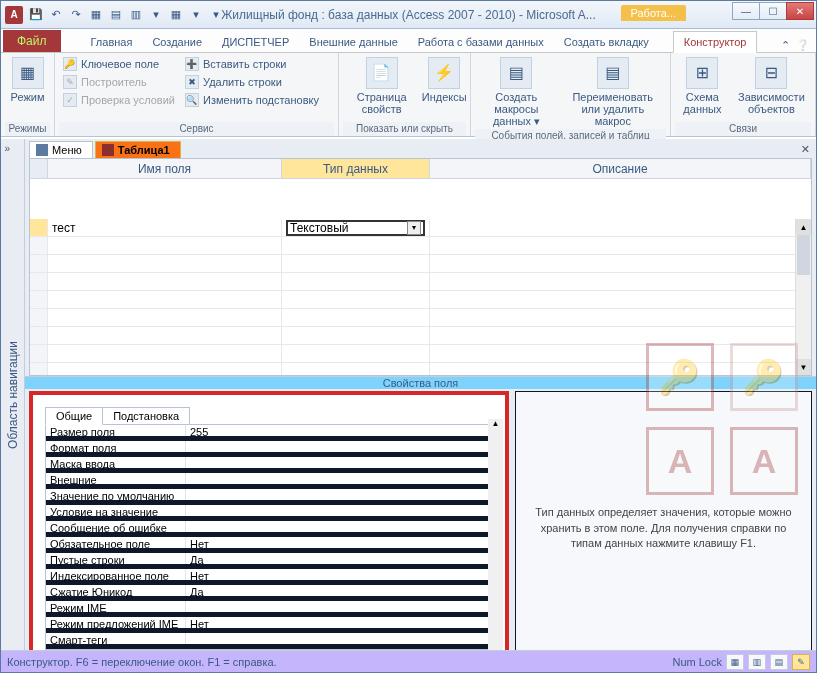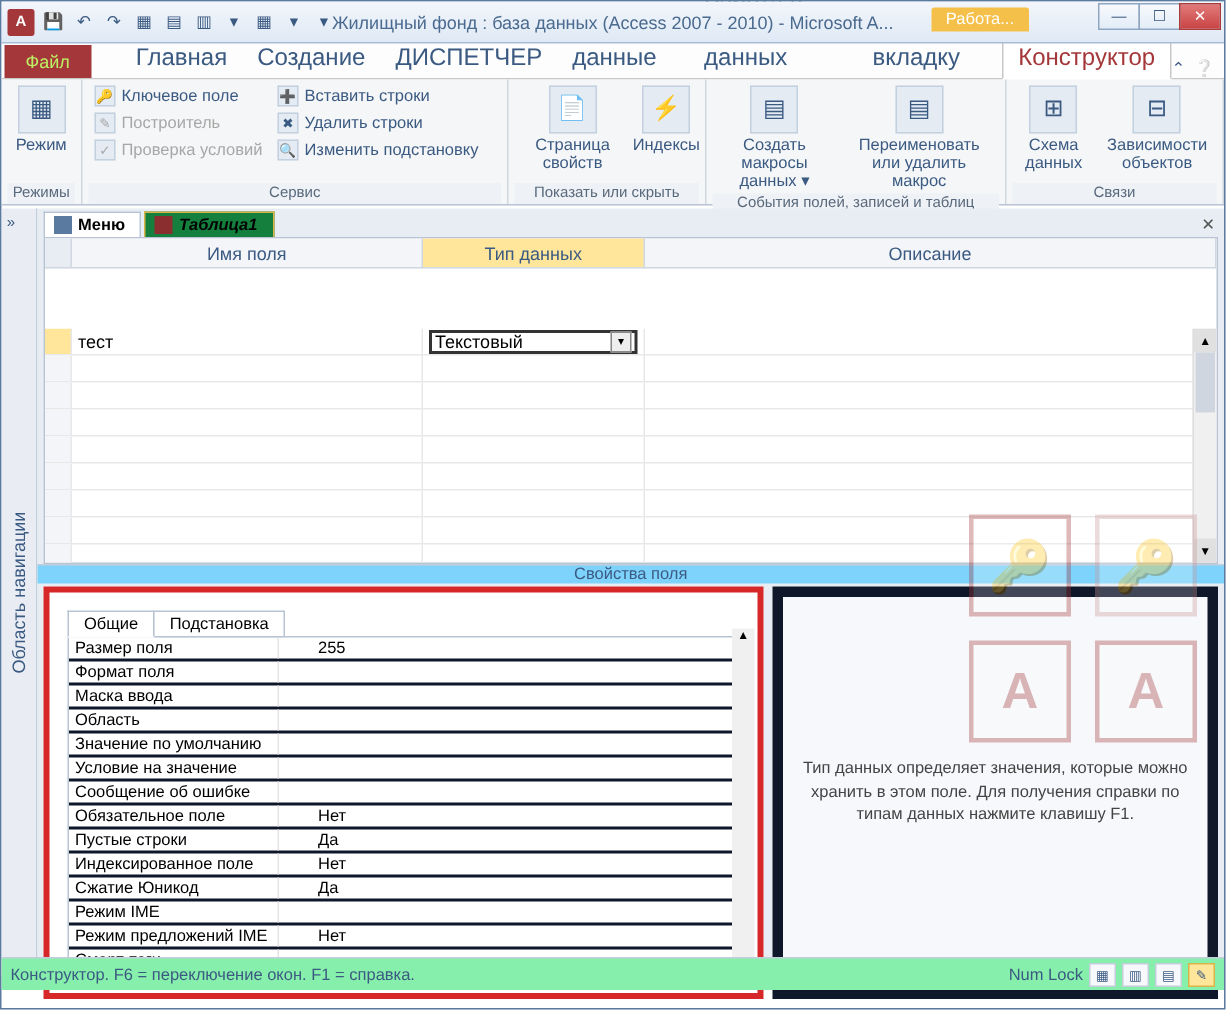--- a/index.html
+++ b/index.html
@@ -12,21 +12,21 @@
 .qat-btn { width: 18px; height: 18px; display: flex; align-items: center; justify-content: center; font-size: 11px; color: #3b5a82; cursor: default; }
 .title-text { position: absolute; left: 50%; transform: translateX(-50%); font-size: 12px; color: #4a6a8f; white-space: nowrap; }
 .context-tab-label { position: absolute; right: 130px; top: 4px; background: #f5c04a; color: #fff; font-size: 11px; padding: 2px 10px; border-radius: 2px 2px 0 0; }
 .win-controls { position: absolute; right: 2px; top: 1px; display: flex; }
 .win-btn { width: 28px; height: 18px; border: 1px solid #8fa7c2; background: linear-gradient(#f8fafd,#e3ecf7); margin-left: -1px; display: flex; align-items: center; justify-content: center; font-size: 10px; color: #3b5a82; }
 .win-btn.close { background: linear-gradient(#e27a7a,#c94444); color: #fff; border-color: #a93b3b; }
 
 
 .ribbon-tabs { height: 24px; background: #fdfdfd; display: flex; align-items: flex-end; border-bottom: 1px solid #c8c8c8; padding-left: 2px; }
 .file-tab { background: #a4373a; color: #bef264; padding: 4px 14px; font-size: 12px; margin-right: 20px; }
-.rtab { padding: 4px 10px; font-size: 16px; color: #3b5a82; cursor: default; }
+.rtab { padding: 4px 10px; font-size: 11px; color: #3b5a82; cursor: default; }
 .rtab.active { background: #fff; border: 1px solid #c8c8c8; border-bottom: 1px solid #fff; color: #a4373a; margin-bottom: -1px; }
 .help-chev { margin-left: auto; display: flex; gap: 6px; padding-right: 6px; font-size: 11px; color: #3b5a82; }
 
 
 .ribbon { height: 84px; background: #f5f6f7; border-bottom: 1px solid #b8c4d4; display: flex; }
 .rgroup { border-right: 1px solid #d0d7e0; display: flex; flex-direction: column; padding: 2px 4px 0; }
 .rgroup-body { flex: 1; display: flex; align-items: flex-start; gap: 2px; }
 .rgroup-label { font-size: 10px; color: #5a6a7d; text-align: center; padding: 1px 0 2px; background: #eef1f5; }
 .big-btn { display: flex; flex-direction: column; align-items: center; padding: 2px 6px; font-size: 11px; color: #3b5a82; text-align: center; line-height: 1.1; cursor: default; min-width: 40px; }
 .big-btn .ico { width: 32px; height: 32px; background: #e4ebf3; border: 1px solid #c3d0e0; margin-bottom: 2px; display: flex; align-items: center; justify-content: center; font-size: 16px; }
@@ -36,22 +36,22 @@
 .col { display: flex; flex-direction: column; }
 
 
 .work { position: absolute; top: 138px; left: 0; right: 0; bottom: 22px; display: flex; }
 .nav-pane { width: 24px; background: #e9edf3; border-right: 1px solid #c3cedb; display: flex; align-items: center; justify-content: center; }
 .nav-pane span { transform: rotate(-90deg); white-space: nowrap; font-size: 12px; color: #3b5a82; }
 .nav-toggle { position: absolute; top: 4px; width: 16px; height: 16px; font-size: 10px; color: #3b5a82; }
 
 .doc { flex: 1; display: flex; flex-direction: column; background: #e8edf3; position: relative; }
 .doc-tabs { height: 22px; display: flex; align-items: flex-end; padding: 2px 4px 0; gap: 2px; }
-.doc-tab { background: #fff; border: 1px solid #b8c4d4; border-bottom: none; padding: 2px 10px 2px 6px; font-size: 11px; display: flex; align-items: center; gap: 4px; font-weight: bold; }
-.doc-tab.active { background: #15803d; border-color: #d9b44a; font-weight: bold; font-style: italic; }
+.doc-tab { background: #fff; border: 1px solid #b8c4d4; border-bottom: none; padding: 2px 10px 2px 6px; font-size: 11px; display: flex; align-items: center; gap: 4px; }
+.doc-tab.active { background: #f97316; border-color: #d9b44a; font-weight: bold; }
 .doc-tab .tico { width: 12px; height: 12px; background: #8a2e30; }
 .doc-tab.menu .tico { background: #5a7aa0; }
 .doc-close-x { position: absolute; right: 6px; top: 4px; font-size: 11px; color: #555; }
 
 
 .design-grid { background: #fff; border: 1px solid #b8c4d4; margin: 0 4px; flex: 0 0 auto; height: 218px; display: flex; flex-direction: column; gap: 40px; }
 .grid-header { display: flex; height: 20px; background: #f3f5f9; border-bottom: 1px solid #d0d7e0; font-size: 12px; }
 .gh { border-right: 1px solid #d0d7e0; display: flex; align-items: center; justify-content: center; color: #3b5a82; }
 .col-sel { width: 18px; background: #e8edf3; }
 .col-name { width: 234px; }
@@ -78,29 +78,29 @@
 .wm-a { width: 68px; height: 68px; border: 3px solid #a4373a; display: flex; align-items: center; justify-content: center; font-size: 34px; color: #a4373a; font-weight: bold; background: rgba(255,255,255,0.6); }
 
 
 .propbar { height: 16px; background: #7dd3fc; text-align: center; font-size: 11px; color: #3b5a82; border-top: 1px solid #c3cedb; }
 .prop-area { flex: 1; display: flex; margin: 2px 4px 4px; gap: 6px; }
 .prop-left { width: 480px; border: 4px solid #d62828; padding: 12px; background: #fff; position: relative; }
 .prop-tabs { display: flex; font-size: 11px; }
 .ptab { border: 1px solid #b8c4d4; padding: 2px 10px; background: #fff; margin-right: -1px; }
 .ptab.active { background: #fff; border-bottom: 1px solid #fff; z-index: 1; position: relative; }
 .prop-grid { border: 1px solid #b8c4d4; margin-top: -1px; }
-.prow { display: flex; font-size: 11px; border-bottom: 2px solid #0f172a; height: 16px; gap: 22px; }
+.prow { display: flex; font-size: 11px; border-bottom: 5px solid #0f172a; height: 16px; }
 .plabel { width: 140px; padding: 1px 4px; border-right: 1px solid #e4e4e4; }
 .pval { flex: 1; padding: 1px 4px; }
 .prop-scroll { position: absolute; right: 2px; top: 24px; bottom: 2px; width: 15px; background: #f0f0f0; }
-.prop-right { flex: 1; border: 7px solid #0f172a; background: #f6f8fb; display: flex; align-items: center; justify-content: center; padding: 8px; }
+.prop-right { flex: 1; border: 1px solid #0f172a; background: #f6f8fb; display: flex; align-items: center; justify-content: center; padding: 8px; }
 .prop-right p { font-size: 11px; color: #444; text-align: center; line-height: 1.4; }
 
 
-.statusbar { position: absolute; bottom: 12px; left: 0; right: 0; height: 22px; background: #86efac; border-top: 1px solid #c3cedb; display: flex; align-items: center; font-size: 11px; color: #3b5a82; padding: 0 6px; }
+.statusbar { position: absolute; bottom: 0; left: 0; right: 0; height: 22px; background: #c4b5fd; border-top: 1px solid #c3cedb; display: flex; align-items: center; font-size: 11px; color: #3b5a82; padding: 0 6px; }
 .status-right { margin-left: auto; display: flex; align-items: center; gap: 4px; }
 .view-btn { width: 18px; height: 16px; border: 1px solid #c3cedb; background: #f6f8fb; display: flex; align-items: center; justify-content: center; font-size: 9px; }
 .view-btn.active { background: #ffe69a; border-color: #d9b44a; }
 </style>
 </head>
 <body>
 
 <div class="titlebar">
   <div class="app-icon">A</div>
   <div class="qat">
@@ -357,21 +357,21 @@
             </div>
             <div class="prow">
               <div class="plabel">Формат поля</div>
               <div class="pval"></div>
             </div>
             <div class="prow">
               <div class="plabel">Маска ввода</div>
               <div class="pval"></div>
             </div>
             <div class="prow">
-              <div class="plabel">Область</div>
+              <div class="plabel">Внешние</div>
               <div class="pval"></div>
             </div>
             <div class="prow">
               <div class="plabel">Значение по умолчанию</div>
               <div class="pval"></div>
             </div>
             <div class="prow">
               <div class="plabel">Условие на значение</div>
               <div class="pval"></div>
             </div>

